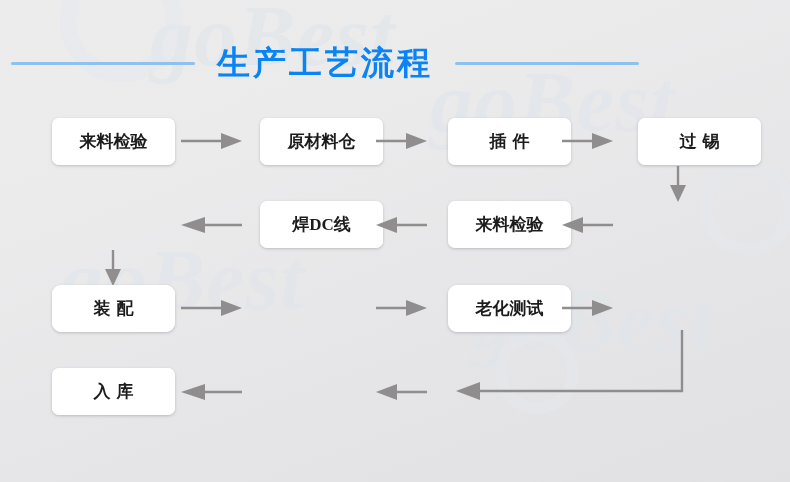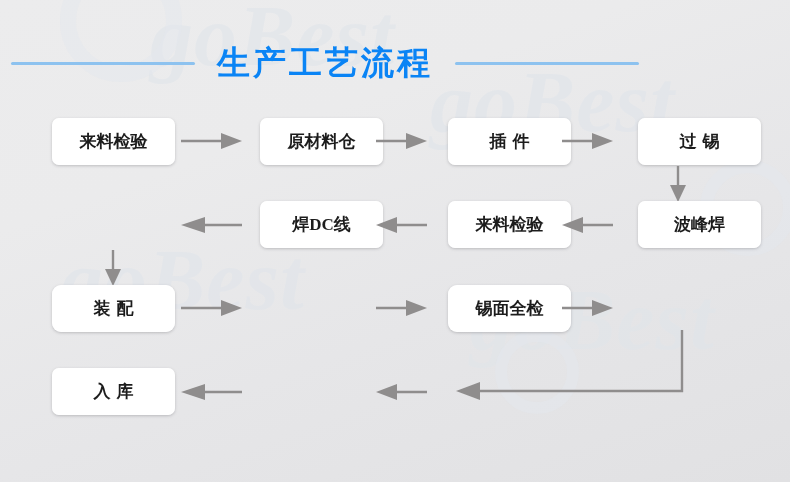--- a/index.html
+++ b/index.html
@@ -173,23 +173,20 @@
       <polygon points="2,19 10,36 18,19" fill="#8f8d8d"></polygon>
     </svg>
   </div>
 
   <div class="box c2 r2">
     <span>焊DC线</span>
   </div>
   <div class="box c3 r2">
     <span>来料检验</span>
   </div>
-  <div class="box c4 r2">
-    <span>波峰焊</span>
-  </div>
 
   <div class="arrow" style="left:562px; top:215px;">
     <svg width="51" height="20" viewBox="0 0 51 20">
       <line x1="51" y1="10" x2="17" y2="10" stroke="#8f8d8d" stroke-width="2.4"></line>
       <polygon points="21,2 0,10 21,18" fill="#8f8d8d"></polygon>
     </svg>
   </div>
   <div class="arrow" style="left:376px; top:215px;">
     <svg width="51" height="20" viewBox="0 0 51 20">
       <line x1="51" y1="10" x2="17" y2="10" stroke="#8f8d8d" stroke-width="2.4"></line>
@@ -207,21 +204,21 @@
     <svg width="20" height="36" viewBox="0 0 20 36">
       <line x1="10" y1="0" x2="10" y2="22" stroke="#8f8d8d" stroke-width="2.4"></line>
       <polygon points="2,19 10,36 18,19" fill="#8f8d8d"></polygon>
     </svg>
   </div>
 
   <div class="box c1 r3 sp">
     <span>装配</span>
   </div>
   <div class="box c3 r3">
-    <span>锡面全检</span>
+    <span>老化测试</span>
   </div>
 
   <div class="arrow" style="left:181px; top:298px;">
     <svg width="61" height="20" viewBox="0 0 61 20">
       <line x1="0" y1="10" x2="44" y2="10" stroke="#8f8d8d" stroke-width="2.4"></line>
       <polygon points="40,2 61,10 40,18" fill="#8f8d8d"></polygon>
     </svg>
   </div>
   <div class="arrow" style="left:376px; top:298px;">
     <svg width="51" height="20" viewBox="0 0 51 20">

